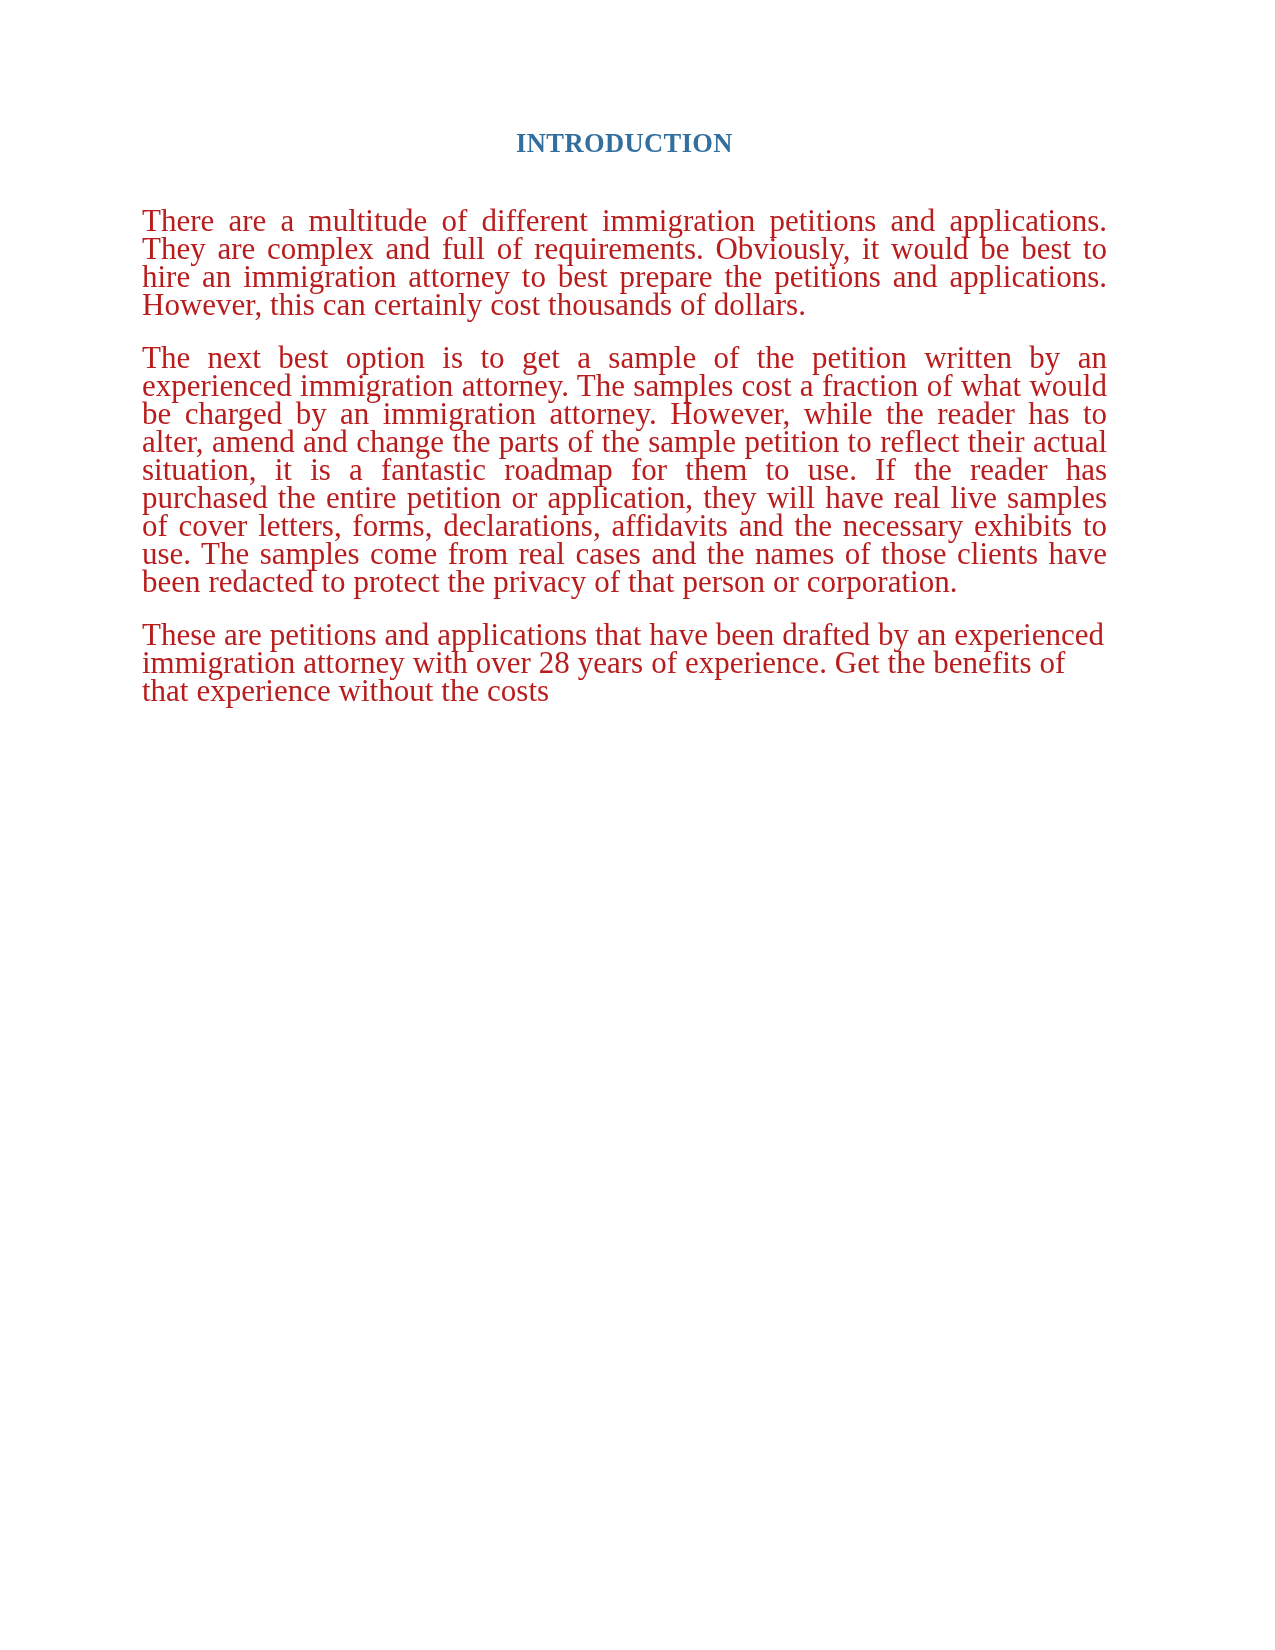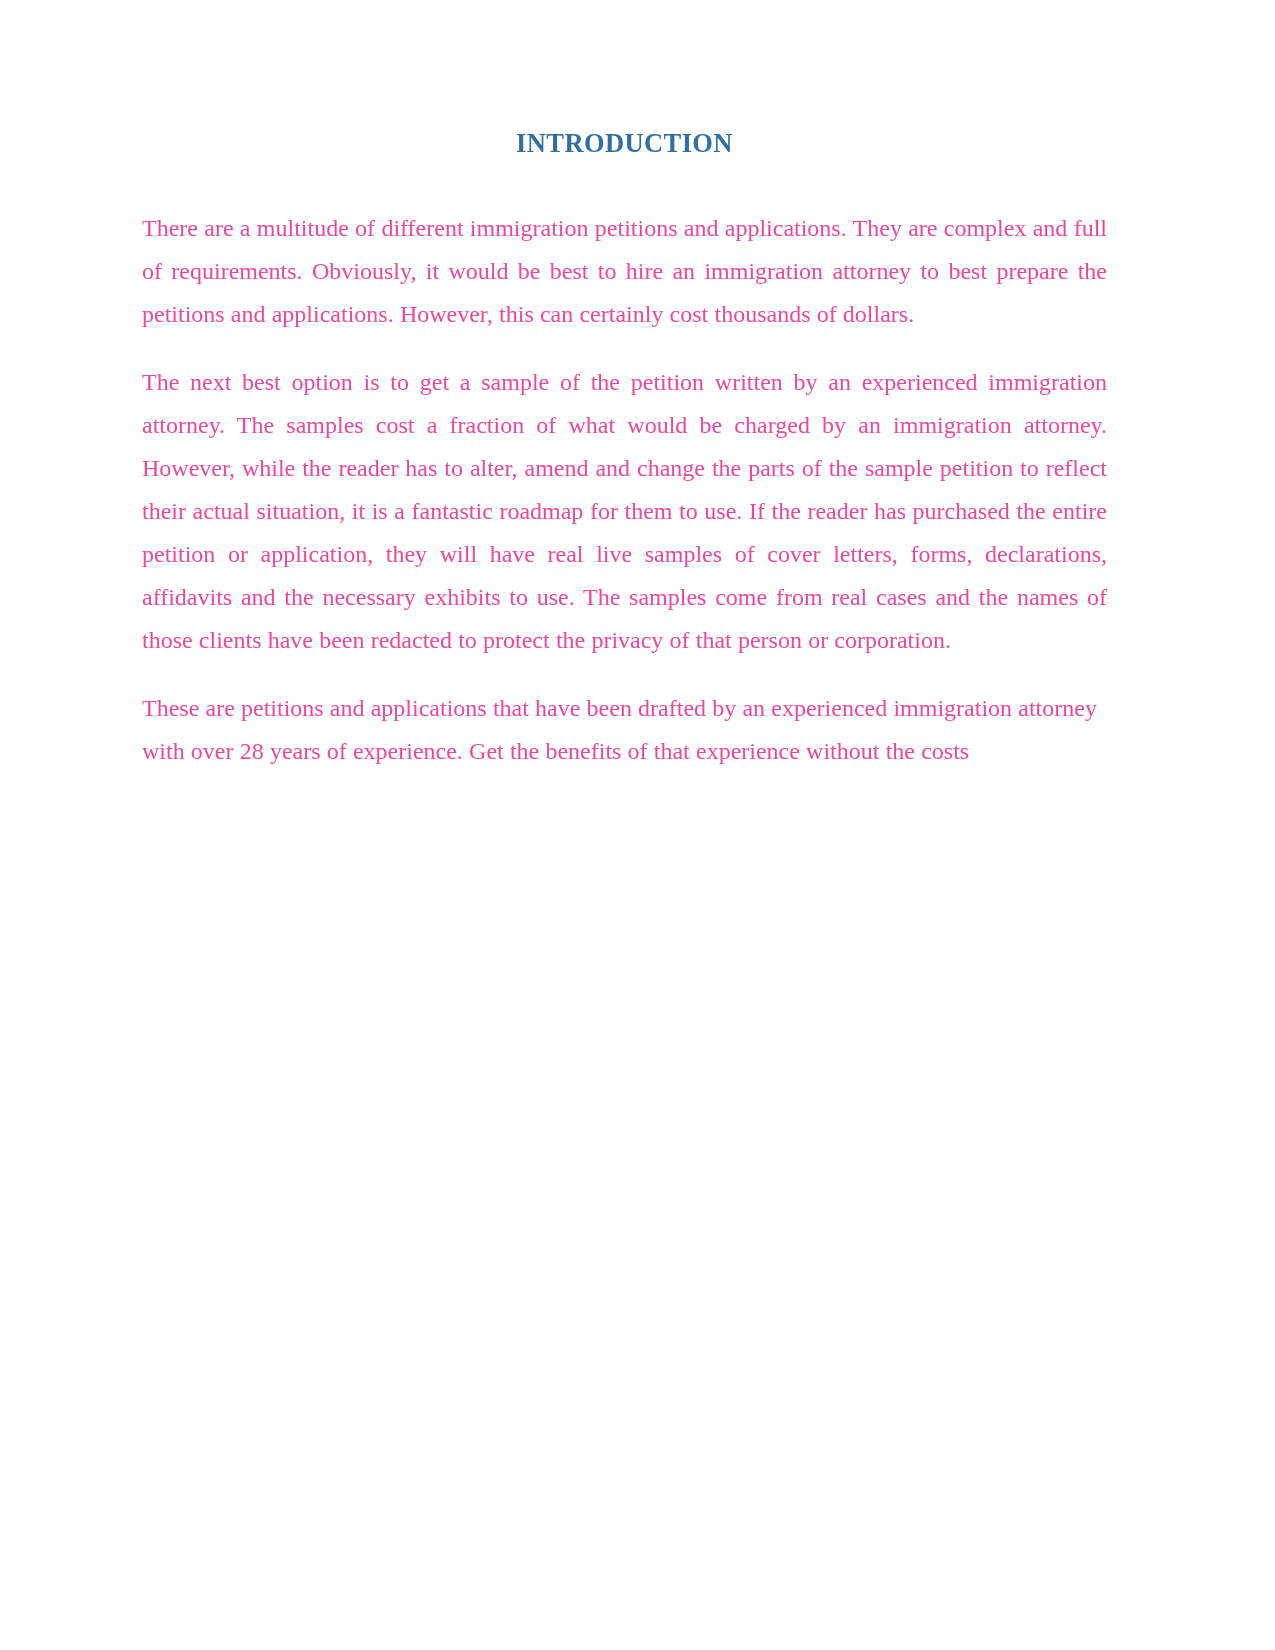--- a/index.html
+++ b/index.html
@@ -38,24 +38,24 @@
     font-family: "Liberation Serif", "DejaVu Serif", serif;
     font-weight: bold;
     font-size: 26.5px;
     letter-spacing: 0.4px;
     line-height: 1.2;
     margin: 0 0 47px 0;
     text-rendering: optimizeLegibility;
   }
 
   .doc-paragraph {
-    color: #ec4899;
+    color: #b91c1c;
     font-family: "Liberation Serif", "DejaVu Serif", serif;
-    font-size: 24px;
-    line-height: 43px;
+    font-size: 31px;
+    line-height: 28px;
     text-align: justify;
     text-justify: inter-word;
     margin: 0 0 25px 0;
     word-spacing: 0.2px;
   }
 
   .doc-paragraph:last-child {
     margin-bottom: 0;
     text-align: left;
   }

